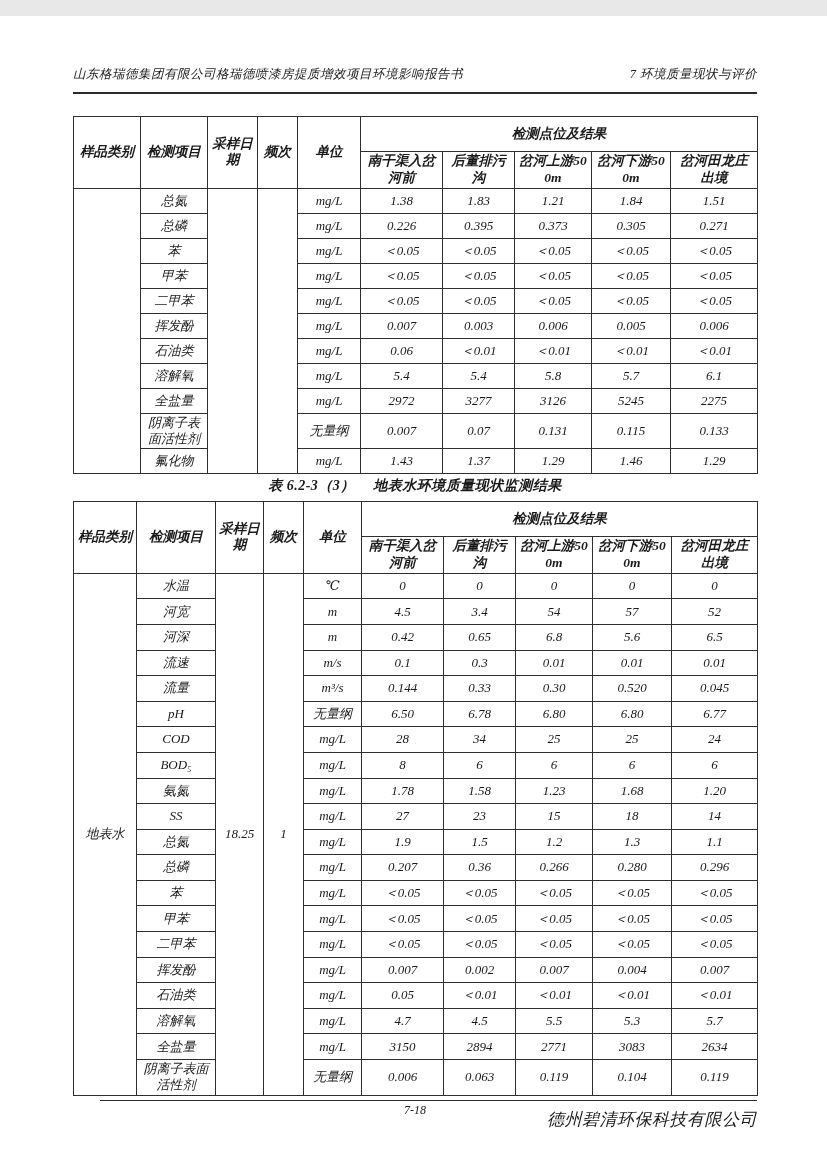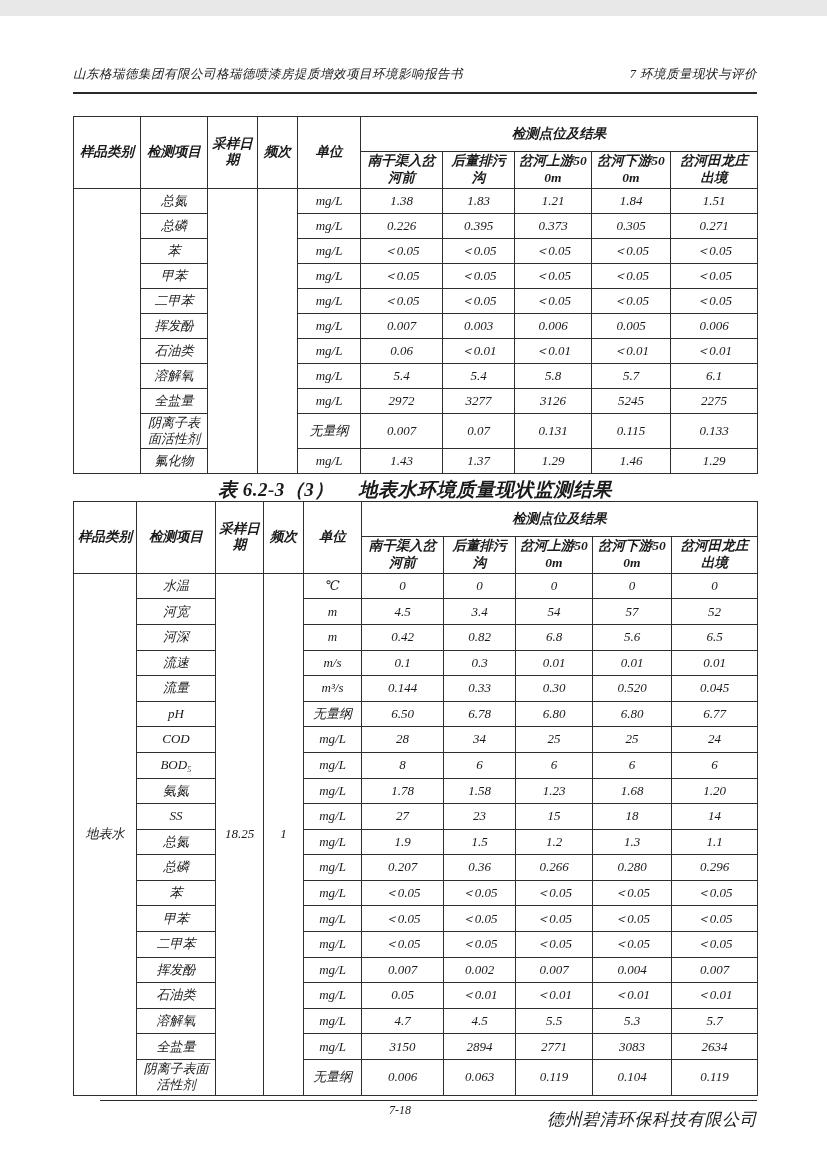--- a/index.html
+++ b/index.html
@@ -34,30 +34,30 @@
     padding:1px 2px;
     overflow:hidden;
     word-break:break-all;
   }
   .monitoring th { font-weight:bold; font-size:13.5px; height:32px; padding:1px 3px; }
   .monitoring td { height:22px; }
   .t2 td { height:22.6px; }
 
   .table-caption {
     position:absolute; top:461px; left:73px; width:684px;
-    text-align:center; font-weight:bold; font-size:19px;
+    text-align:center; font-weight:bold; font-size:14px;
     letter-spacing:0.5px; white-space:pre;
   }
 
   .doc-footer-rule {
     position:absolute; top:1084px; left:100px; width:657px;
     border-top:1.5px solid #2a2a2a;
   }
   .footer-page-num {
-    position:absolute; top:1087px; left:58px; width:684px;
+    position:absolute; top:1087px; left:73px; width:684px;
     text-align:center; font-size:12px;
   }
   .footer-company {
     position:absolute; top:1092px; right:70px;
     font-size:17px; letter-spacing:0.5px;
   }
 </style>
 </head>
 <body>
 
@@ -255,21 +255,21 @@
           <td>4.5</td>
           <td>3.4</td>
           <td>54</td>
           <td>57</td>
           <td>52</td>
         </tr>
         <tr>
           <td>河深</td>
           <td>m</td>
           <td>0.42</td>
-          <td>0.82</td>
+          <td>0.65</td>
           <td>6.8</td>
           <td>5.6</td>
           <td>6.5</td>
         </tr>
         <tr>
           <td>流速</td>
           <td>m/s</td>
           <td>0.1</td>
           <td>0.3</td>
           <td>0.01</td>

